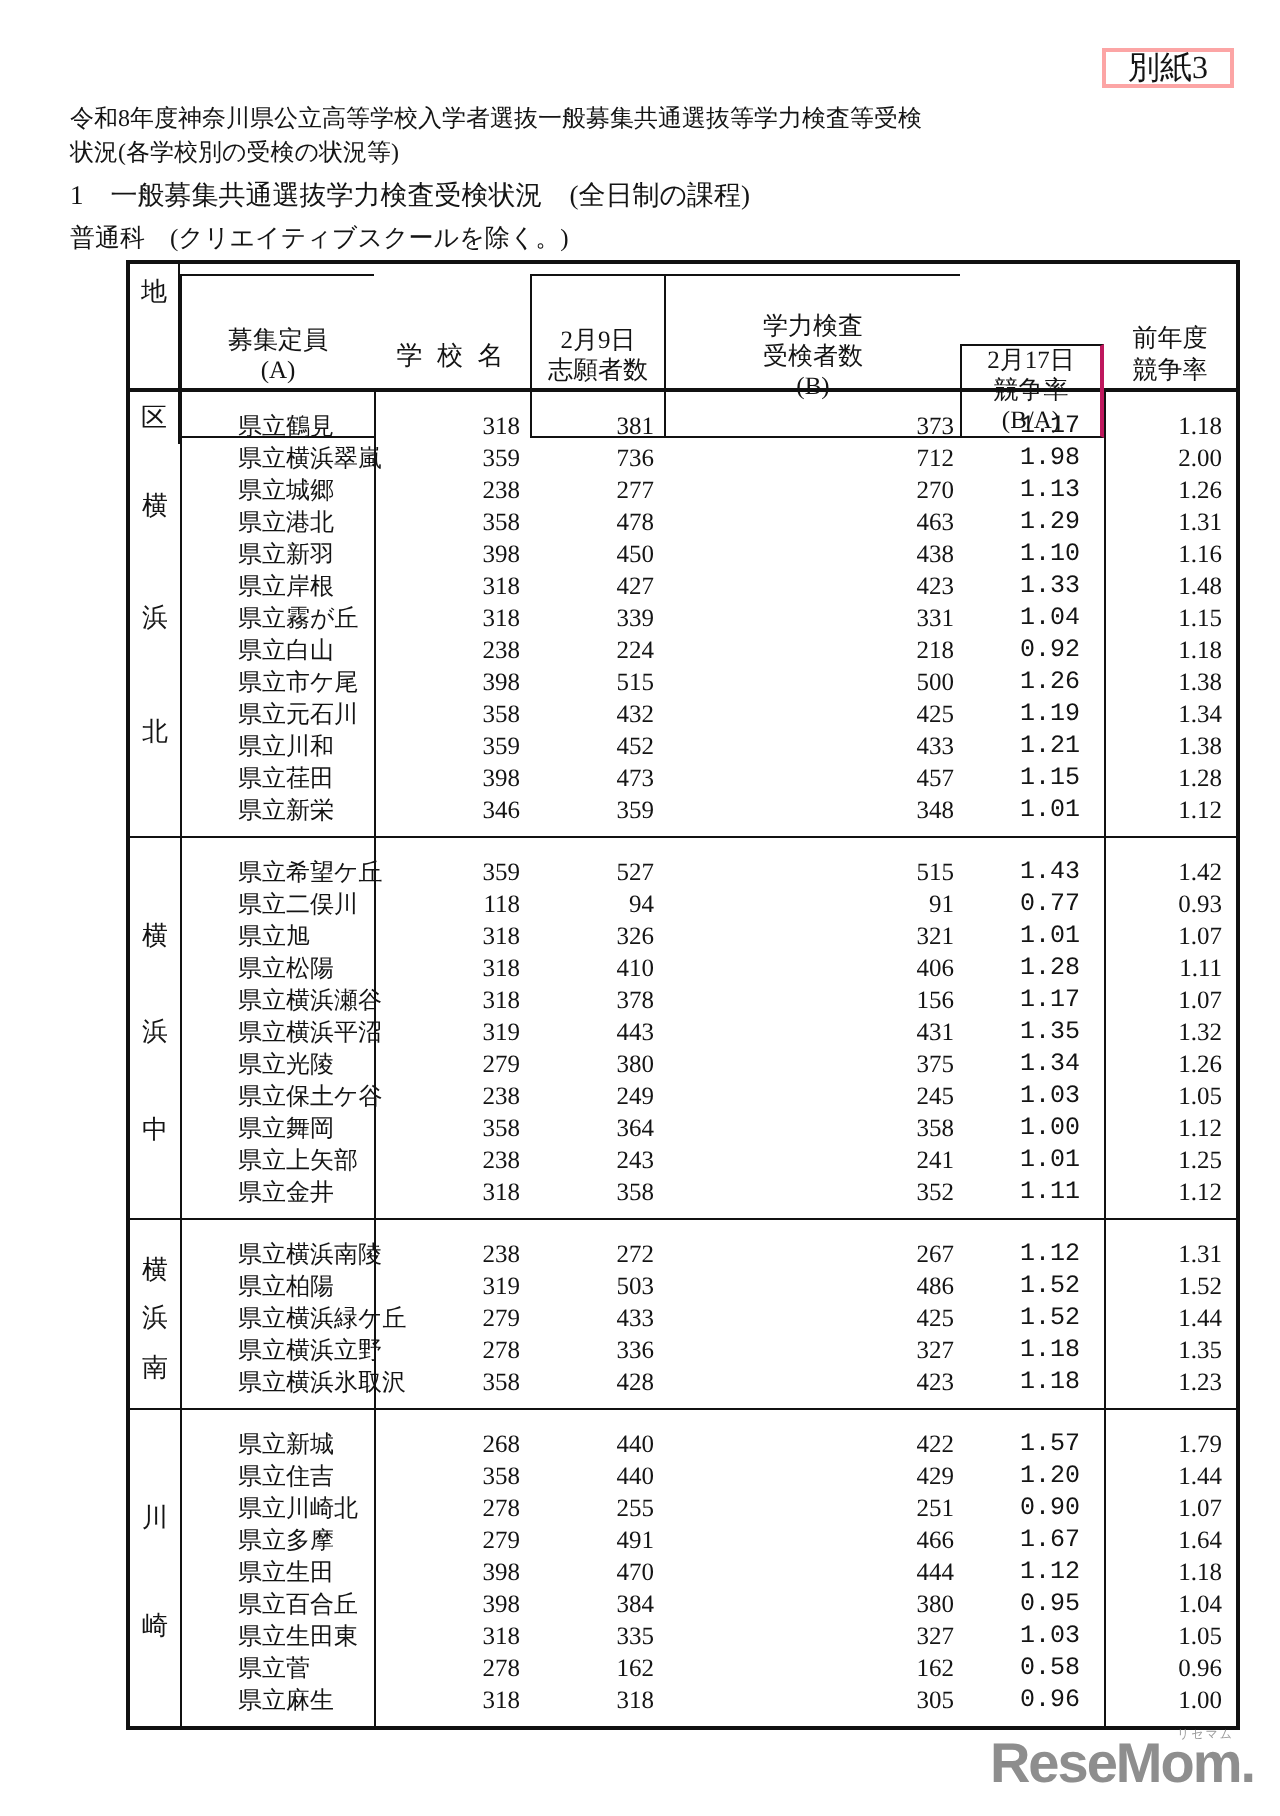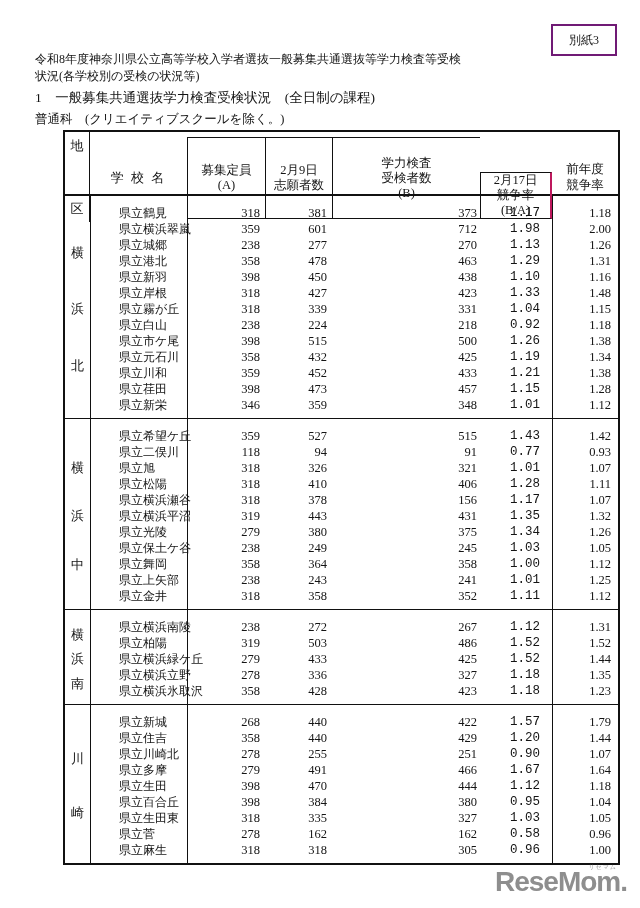--- a/index.html
+++ b/index.html
@@ -1,23 +1,23 @@
 <!DOCTYPE html>
 <html><head>
 <meta charset="utf-8">
 <style>
   * { box-sizing: border-box; margin: 0; padding: 0; }
   html, body { width: 640px; height: 908px; background: #ffffff; }
   body { font-family: "Liberation Serif", "DejaVu Serif", serif; color: #141414; }
   .page { position: relative; width: 640px; height: 908px; overflow: hidden; background: #fff; }
 
   .attach-box {
-    position: absolute; left: 551px; top: 24px; width: 66px; height: 32px;
-    border: 2px solid #701a75; display: flex; align-items: center; justify-content: center;
-    font-size: 12px;
+    position: absolute; left: 551px; top: 24px; width: 66px; height: 20px;
+    border: 2px solid #fca5a5; display: flex; align-items: center; justify-content: center;
+    font-size: 16px;
   }
 
   .doc-title { position: absolute; left: 35px; top: 51px; width: 560px; font-size: 12px; line-height: 17px; }
   .section-title { position: absolute; left: 35px; top: 89px; font-size: 13.5px; }
   .course-note { position: absolute; left: 35px; top: 111px; font-size: 12.5px; }
 
   .table { position: absolute; left: 63px; top: 130px; width: 557px; border: 2px solid #111; background: #fff; }
 
   .thead {
     position: relative; height: 64px; border-bottom: 2px solid #111;
@@ -77,26 +77,26 @@
   <div class="section-title">1　一般募集共通選抜学力検査受検状況　(全日制の課程)</div>
 
   <div class="course-note">普通科　(クリエイティブスクールを除く。)</div>
 
   <div class="table">
     <div class="thead">
       <div class="th th-district">
         <span>地</span>
         <span>区</span>
       </div>
-      <div class="th th-school">
-        <span>学 校 名</span>
-      </div>
       <div class="th th-box">
         <span>募集定員</span>
         <span>(A)</span>
+      </div>
+      <div class="th th-school">
+        <span>学 校 名</span>
       </div>
       <div class="th th-box">
         <span>2月9日</span>
         <span>志願者数</span>
       </div>
       <div class="th th-box">
         <span>学力検査</span>
         <span>受検者数</span>
         <span>(B)</span>
       </div>
@@ -121,21 +121,21 @@
             <span>北</span>
           </div>
           <div class="cell td-school">県立鶴見</div>
           <div class="cell td-num pr-a">318</div>
           <div class="cell td-num pr-b">381</div>
           <div class="cell td-num pr-c">373</div>
           <div class="cell td-num pr-d">1.17</div>
           <div class="cell td-num pr-e">1.18</div>
           <div class="cell td-school">県立横浜翠嵐</div>
           <div class="cell td-num pr-a">359</div>
-          <div class="cell td-num pr-b">601</div>
+          <div class="cell td-num pr-b">736</div>
           <div class="cell td-num pr-c">712</div>
           <div class="cell td-num pr-d">1.98</div>
           <div class="cell td-num pr-e">2.00</div>
           <div class="cell td-school">県立城郷</div>
           <div class="cell td-num pr-a">238</div>
           <div class="cell td-num pr-b">277</div>
           <div class="cell td-num pr-c">270</div>
           <div class="cell td-num pr-d">1.13</div>
           <div class="cell td-num pr-e">1.26</div>
           <div class="cell td-school">県立港北</div>

